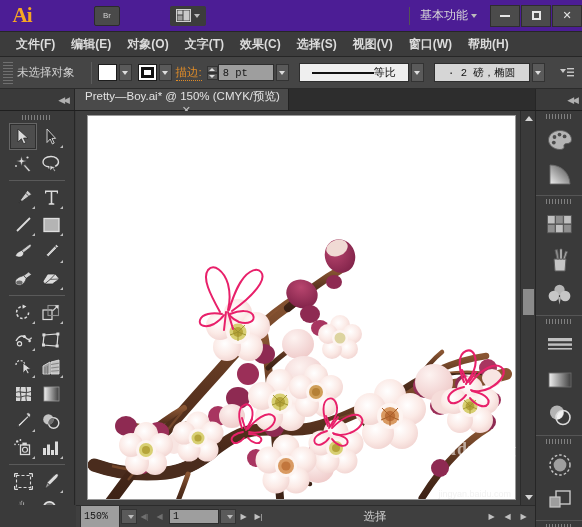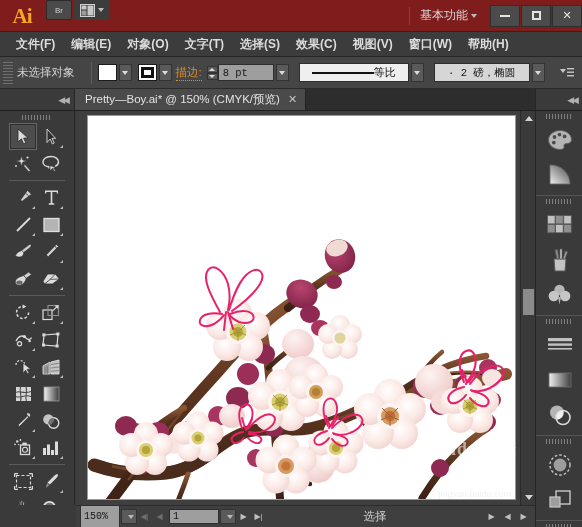--- a/index.html
+++ b/index.html
@@ -8,22 +8,22 @@
     background:#3a3a3a;
     font-family:"Liberation Sans", sans-serif;
     font-size:11px; color:#c8c8c8;
     -webkit-font-smoothing:antialiased;
   }
   #app { position:relative; width:582px; height:527px; }
 
   
   .titlebar {
     position:absolute; left:0; top:0; width:582px; height:32px;
-    background:#7f1d1d; border-bottom:1px solid #262626;
-    display:flex; 
+    background:#4c1d95; border-bottom:1px solid #262626;
+    display:flex; align-items:center;gap:48px;
   }
   .ai-logo {
     width:44px; height:32px; display:flex; align-items:center; justify-content:center;
     font-family:"Liberation Serif", serif; font-weight:bold; font-size:21px;
     color:#f5a623; letter-spacing:-1px;
   }
   .tb-btn {
     width:26px; height:20px; margin-left:2px;
     display:flex; align-items:center; justify-content:center;
     background:#4a4a4a; border:1px solid #2b2b2b; border-radius:2px;
@@ -101,21 +101,21 @@
     background:#2d2d2d; border-bottom:1px solid #1f1f1f; display:flex; align-items:stretch;
   }
   .dock-collapse {
     width:75px; background:#3a3a3a; border-right:1px solid #262626;
     display:flex; align-items:center; justify-content:flex-end; padding-right:6px;
   }
   .dbl-arr-l { font-size:9px; color:#b0b0b0; letter-spacing:-2px; }
   .doc-tab {
     background:#4a4a4a; display:flex; align-items:center;
     padding:0 8px 0 10px; border-right:1px solid #222;
-    font-size:11.5px; color:#e2e2e2;
+    font-size:11.5px; color:#e2e2e2;flex-direction:column;
   }
   .doc-close { margin-left:8px; font-size:11px; color:#c4c4c4; }
   .tab-fill { flex:1; background:#2d2d2d; }
   .dock-collapse-r {
     width:47px; background:#3a3a3a; border-left:1px solid #262626;
     display:flex; align-items:center; justify-content:flex-end; padding-right:5px;
   }
 
   
   .toolbar {
@@ -232,22 +232,22 @@
         </div>
       </div>
     </div>
   </div>
 
   <div class="menubar">
     <span class="menu-item">文件(F)</span>
     <span class="menu-item">编辑(E)</span>
     <span class="menu-item">对象(O)</span>
     <span class="menu-item">文字(T)</span>
+    <span class="menu-item">效果(C)</span>
     <span class="menu-item">选择(S)</span>
-    <span class="menu-item">效果(C)</span>
     <span class="menu-item">视图(V)</span>
     <span class="menu-item">窗口(W)</span>
     <span class="menu-item">帮助(H)</span>
   </div>
 
   <div class="controlbar">
     <div class="gripper"></div>
     <span class="cb-text">未选择对象</span>
     <div class="cb-div"></div>
 

